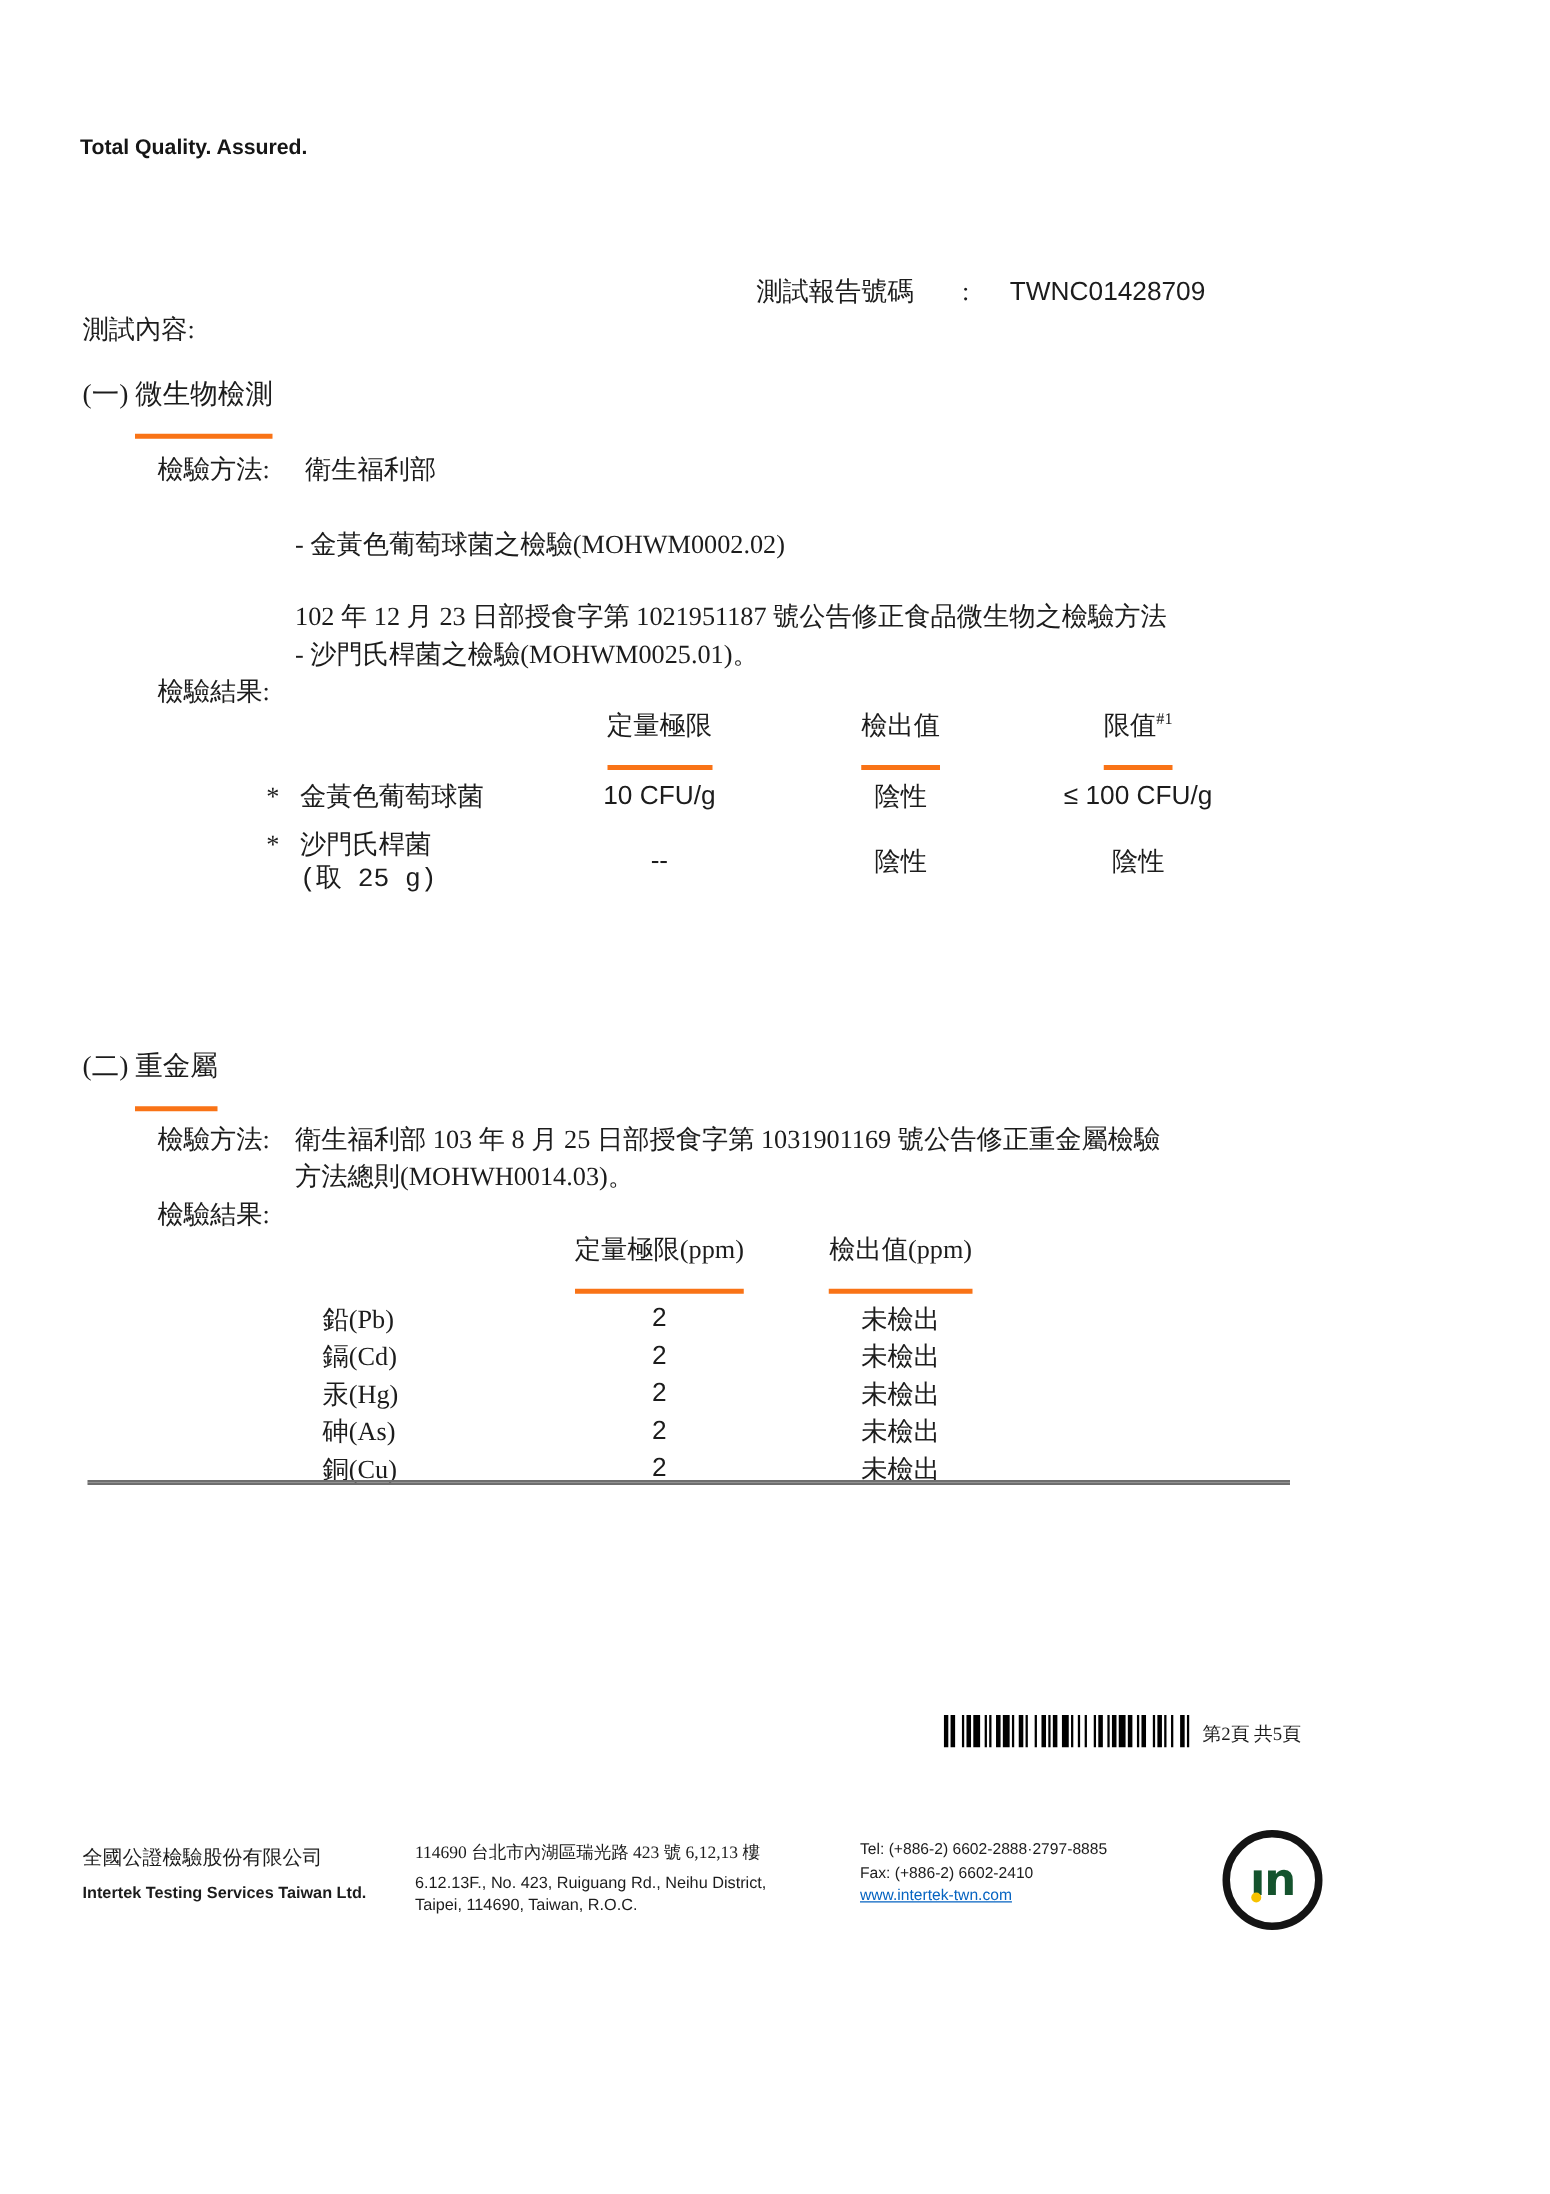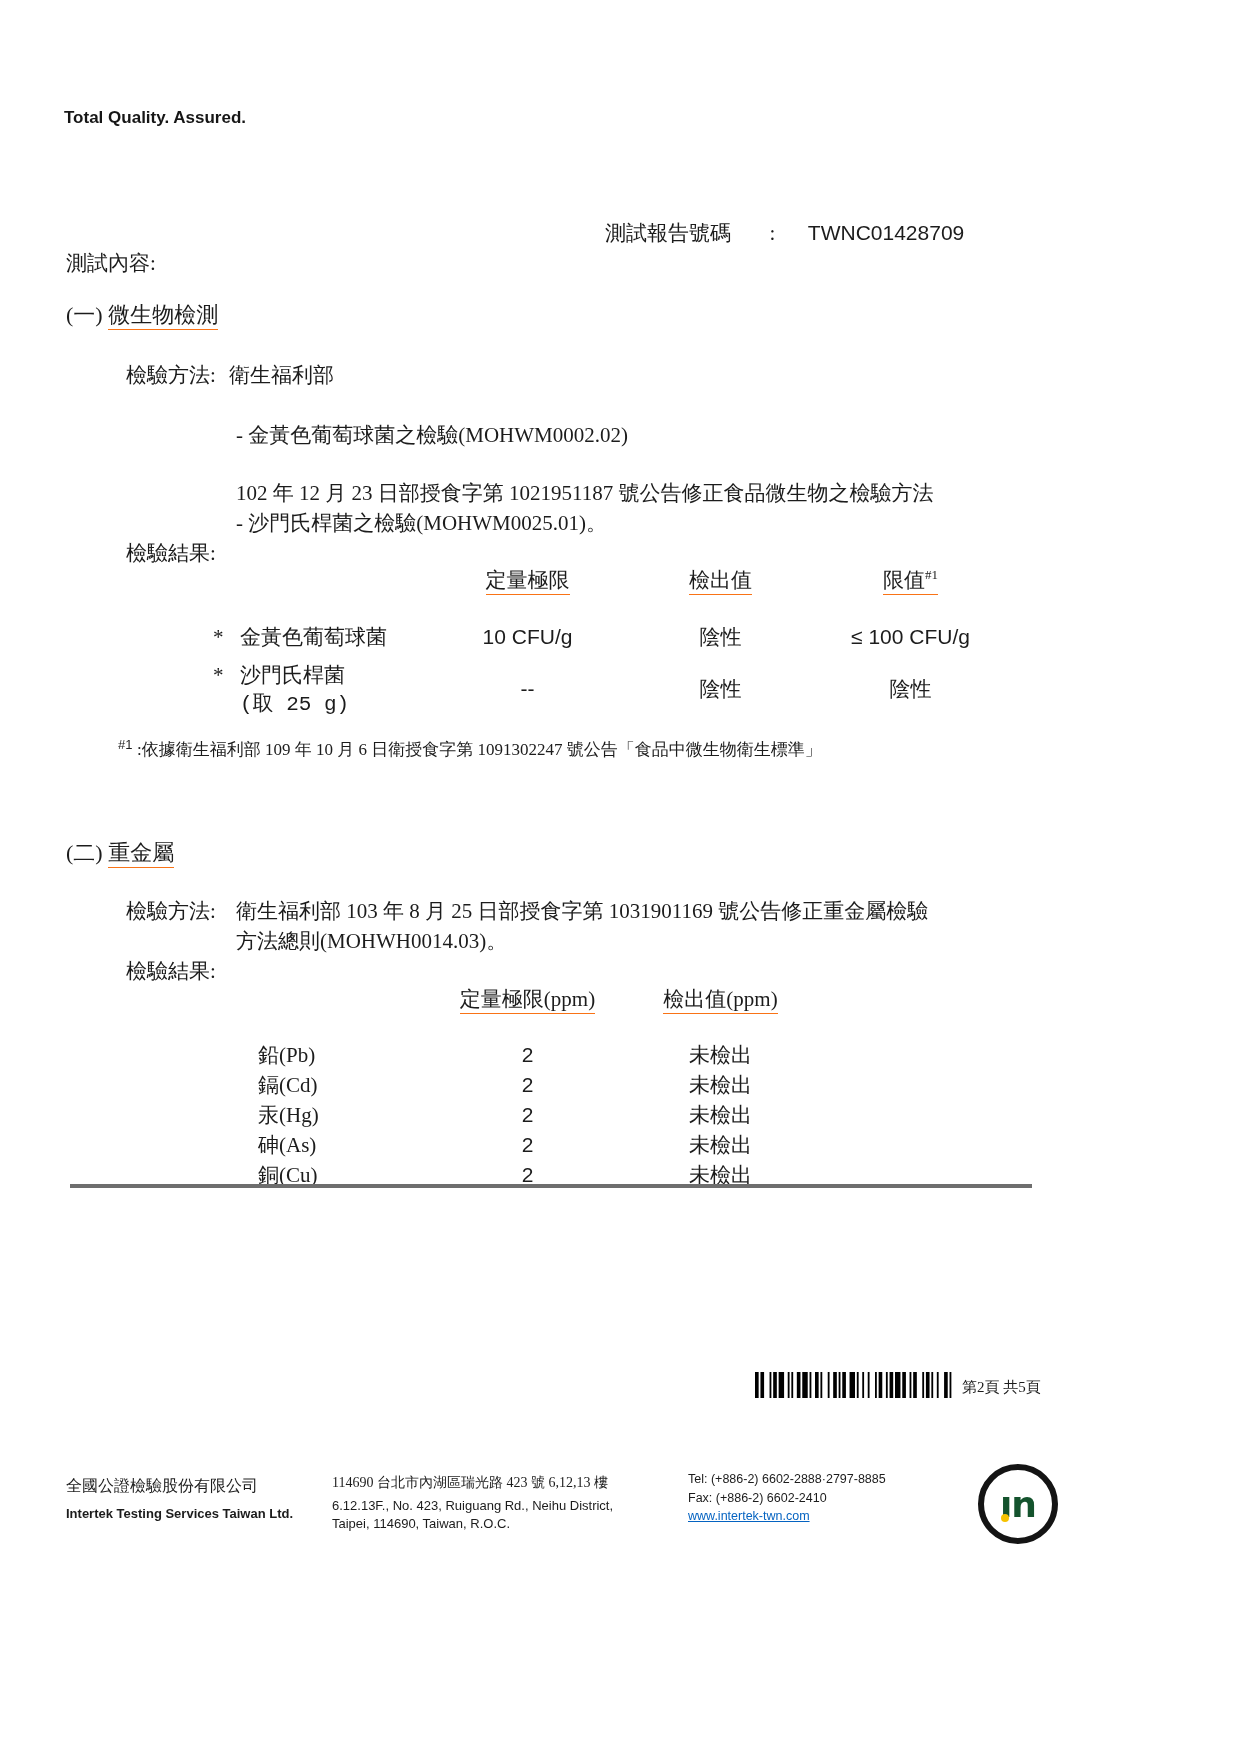--- a/index.html
+++ b/index.html
@@ -7,21 +7,21 @@
     position:relative;
     width:1240px;height:1755px;
     background:#ffffff;
     font-family:"Liberation Sans","DejaVu Sans",sans-serif;
     color:#1c1c1c;
     overflow:hidden;
   }
   .abs{position:absolute;}
   .t{font-size:21px;line-height:30px;color:#1c1c1c;}
   .cjk{font-family:"Liberation Serif","DejaVu Serif",serif;}
-  .u{border-bottom:1px solid #f97316;padding-bottom:2px;}
+  .u{border-bottom:4px solid #f97316;padding-bottom:20px;}
   
   .logo-word{
     font-size:58px;font-weight:700;letter-spacing:-2px;color:#161616;
     font-family:"DejaVu Sans","Liberation Sans",sans-serif;
   }
   .logo-wrap{position:absolute;left:62px;top:36px;}
   .logo-dot{position:absolute;width:11px;height:11px;border-radius:50%;}
   .tagline{font-size:17px;font-weight:700;color:#161616;letter-spacing:0px;}
   
   .col-loq{position:absolute;left:430px;width:195px;text-align:center;}
@@ -65,21 +65,21 @@
   </div>
 
   <div class="abs t cjk" style="left:66px;top:248px;">測試內容:</div>
 
   <div class="abs t cjk" style="left:66px;top:300px;font-size:22px;">
     <span>(一)</span>
     <span class="u">微生物檢測</span>
   </div>
 
   <div class="abs t cjk" style="left:126px;top:360px;">檢驗方法:</div>
-  <div class="abs t cjk" style="left:229px;top:360px;">衛生福利部</div>
+  <div class="abs t cjk" style="left:244px;top:360px;">衛生福利部</div>
   <div class="abs t cjk" style="left:236px;top:420px;">- 金黃色葡萄球菌之檢驗(MOHWM0002.02)</div>
   <div class="abs t cjk" style="left:236px;top:478px;">102 年 12 月 23 日部授食字第 1021951187 號公告修正食品微生物之檢驗方法</div>
   <div class="abs t cjk" style="left:236px;top:508px;">- 沙門氏桿菌之檢驗(MOHWM0025.01)。</div>
 
   <div class="abs t cjk" style="left:126px;top:538px;">檢驗結果:</div>
 
   <div class="abs" style="top:565px;left:0;width:1240px;height:32px;">
     <div class="col-loq t cjk"><span class="u">定量極限</span></div>
     <div class="col-det t cjk"><span class="u">檢出值</span></div>
     <div class="col-lim t cjk"><span class="u"><span>限值</span><span class="sup">#1</span></span></div>
@@ -95,24 +95,20 @@
 
   <div class="abs" style="top:660px;left:0;width:1240px;height:62px;">
     <div class="abs t cjk" style="left:213px;top:0;">*</div>
     <div class="abs t cjk" style="left:240px;top:0;">沙門氏桿菌</div>
     <div class="abs t cjk" style="left:240px;top:30px;font-family:Liberation Mono, monospace;">(取 25 g)</div>
     <div class="col-loq t" style="top:14px;">--</div>
     <div class="col-det t cjk" style="top:14px;">陰性</div>
     <div class="col-lim t cjk" style="top:14px;">陰性</div>
   </div>
 
-  <div class="abs" style="left:118px;top:738px;width:950px;">
-    <span class="sup" style="font-size:13px;">#1</span>
-    <span class="footnote cjk">:依據衛生福利部 109 年 10 月 6 日衛授食字第 1091302247 號公告「食品中微生物衛生標準」</span>
-  </div>
 
   <div class="abs t cjk" style="left:66px;top:838px;font-size:22px;">
     <span>(二)</span>
     <span class="u">重金屬</span>
   </div>
 
   <div class="abs t cjk" style="left:126px;top:896px;">檢驗方法:</div>
   <div class="abs t cjk" style="left:236px;top:896px;">衛生福利部 103 年 8 月 25 日部授食字第 1031901169 號公告修正重金屬檢驗</div>
   <div class="abs t cjk" style="left:236px;top:926px;">方法總則(MOHWH0014.03)。</div>
   <div class="abs t cjk" style="left:126px;top:956px;">檢驗結果:</div>

